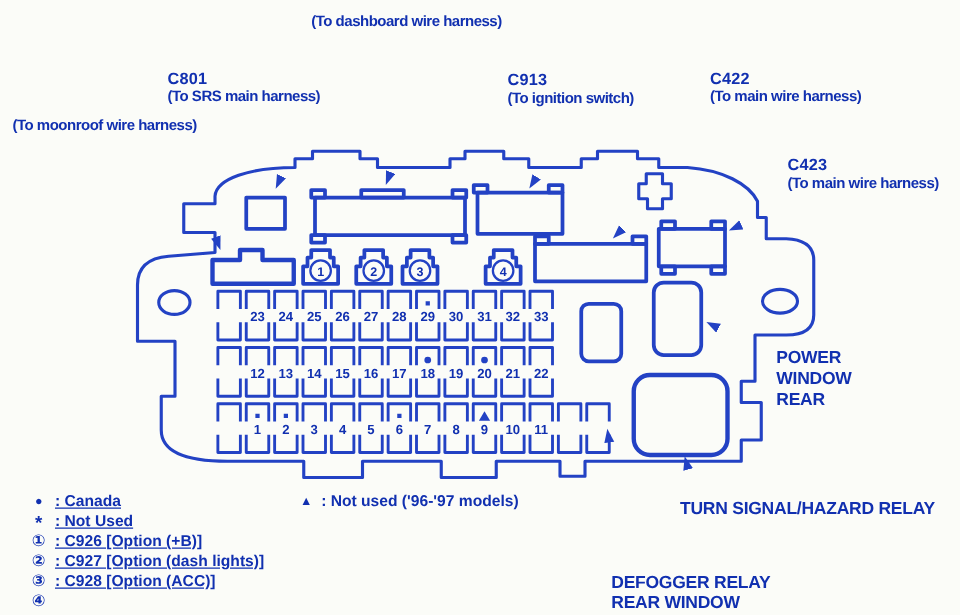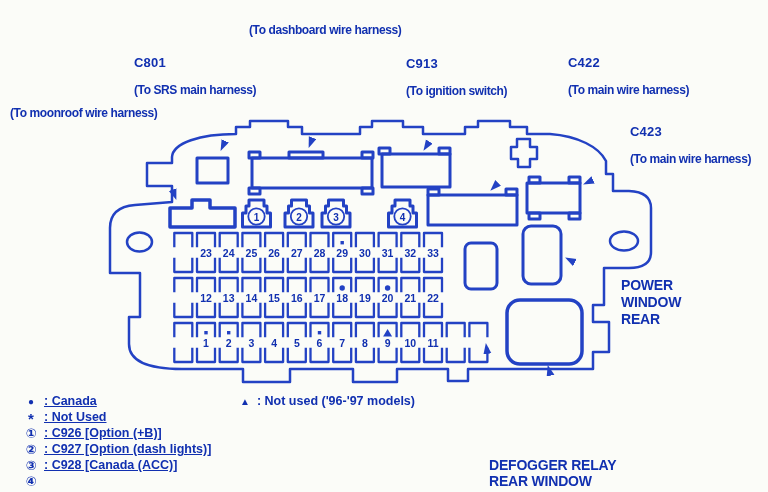--- a/index.html
+++ b/index.html
@@ -22,21 +22,21 @@
   #diagram-svg .fuse-b{stroke-width:2.3}
   #diagram-svg .thin{stroke-width:1.8}
   #diagram-svg .leader{stroke-width:1.6;stroke-linecap:round}
   #diagram-svg .mk{fill:var(--line);stroke:none}
   #diagram-svg text{fill:var(--text);stroke:none;font-weight:700;
     font-family:"Liberation Sans","DejaVu Sans",sans-serif;}
   #ah path{fill:var(--line);stroke:none}
 
   .callout{position:absolute;font-weight:700;}
   .callout .code{font-size:13px;letter-spacing:.2px;line-height:14px;}
-  .callout .desc{font-size:12px;letter-spacing:-.4px;line-height:13px;margin-top:14px;white-space:nowrap;}
+  .callout .desc{font-size:12px;letter-spacing:-.4px;line-height:13px;margin-top:1px;white-space:nowrap;}
 
   .relay-label{position:absolute;font-weight:700;font-size:14px;letter-spacing:-.2px;white-space:nowrap;}
   .relay-label .line{line-height:17px;}
   .relay-label.tight .line{line-height:16px;}
 
   .legend{position:absolute;left:20px;top:393px;}
   .legend-row{display:flex;align-items:center;height:16px;font-weight:700;font-size:12.5px;white-space:nowrap;}
   .legend-sym{display:inline-block;width:22px;text-align:center;flex:0 0 22px;}
   .legend-row:nth-child(1) .legend-sym{font-size:10px;}
   .legend-row:nth-child(2) .legend-sym{font-size:15px;line-height:10px;padding-top:4px;}
@@ -373,20 +373,23 @@
   <div class="callout" style="left:630px;top:125px">
     <div class="code">C423</div>
     <div class="desc">(To main wire harness)</div>
   </div>
 
   <div class="relay-label" style="left:621px;top:277px">
     <div class="line">POWER</div>
     <div class="line">WINDOW</div>
     <div class="line">REAR</div>
   </div>
+  <div class="relay-label" style="left:544px;top:398px">
+    <div class="line">TURN  SIGNAL/HAZARD RELAY</div>
+  </div>
   <div class="relay-label tight" style="left:489px;top:457px">
     <div class="line">DEFOGGER RELAY</div>
     <div class="line">REAR WINDOW</div>
   </div>
 
   <div class="legend">
     <div class="legend-row">
       <span class="legend-sym">●</span>
       <span class="legend-text">: Canada</span>
     </div>
@@ -397,21 +400,21 @@
     <div class="legend-row">
       <span class="legend-sym">①</span>
       <span class="legend-text">: C926 [Option (+B)]</span>
     </div>
     <div class="legend-row">
       <span class="legend-sym">②</span>
       <span class="legend-text">: C927 [Option (dash lights)]</span>
     </div>
     <div class="legend-row">
       <span class="legend-sym">③</span>
-      <span class="legend-text">: C928 [Canada (ACC)]</span>
+      <span class="legend-text">: C928 [Option (ACC)]</span>
     </div>
     <div class="legend-row">
       <span class="legend-sym">④</span>
     </div>
   </div>
 
   <div class="note">
     <span class="note-sym">▲</span>
     <span>: Not used ('96-'97 models)</span>
   </div>

